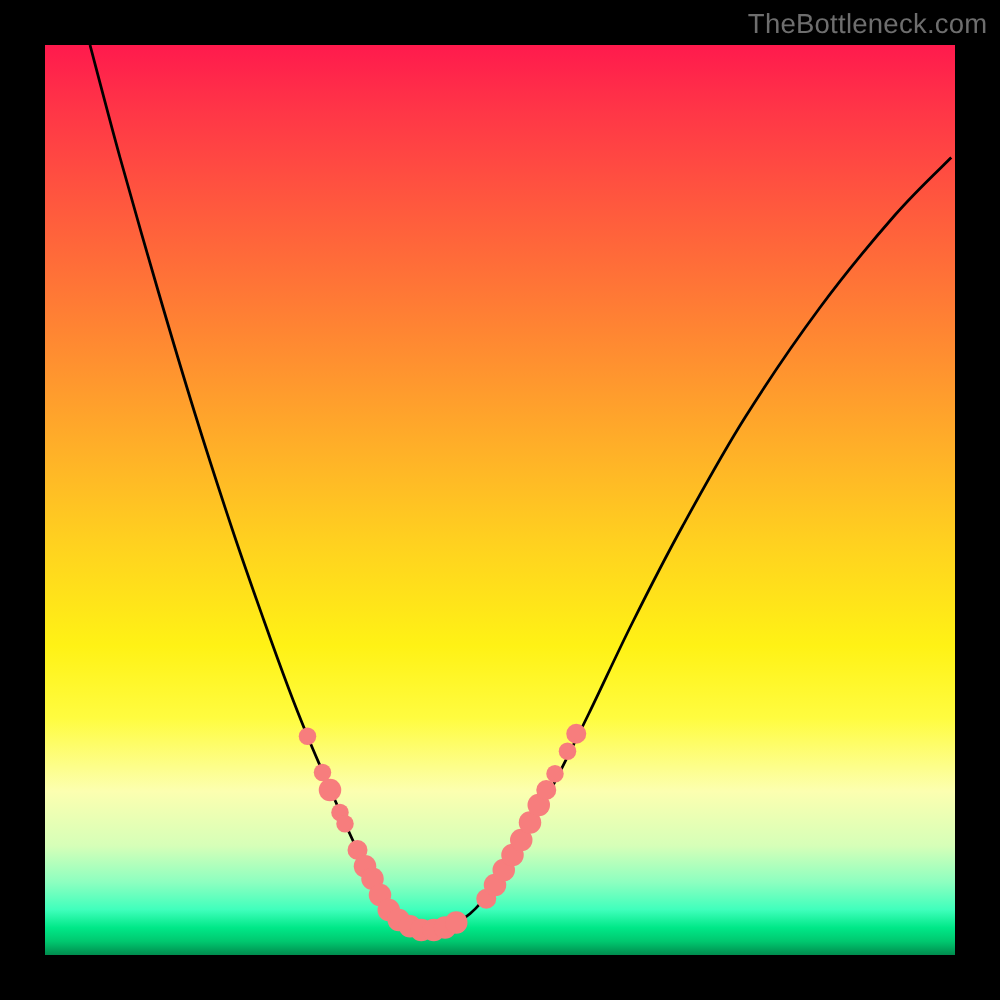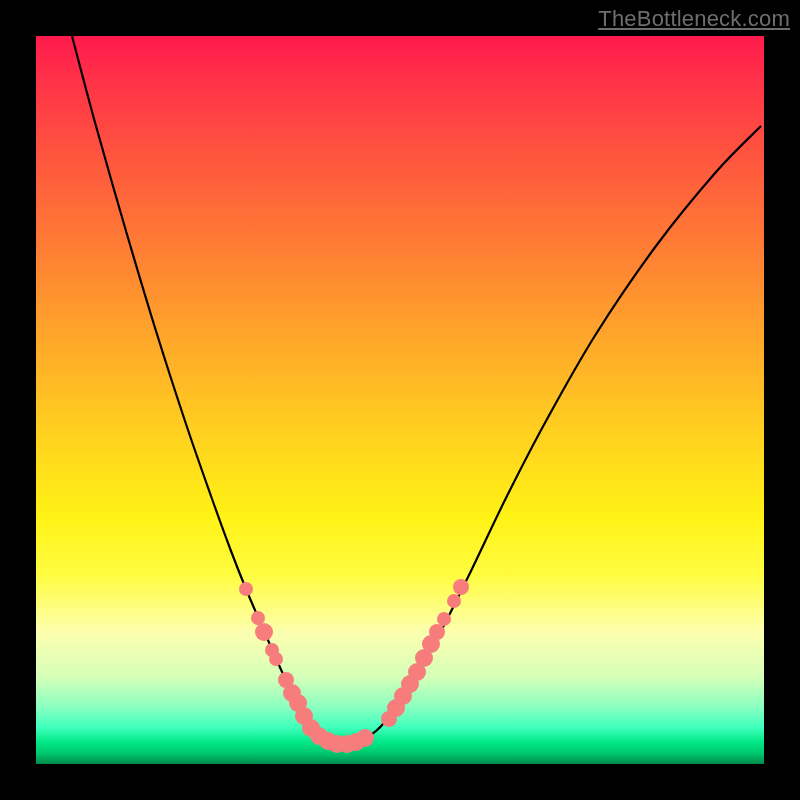--- a/index.html
+++ b/index.html
@@ -47,21 +47,20 @@
     height: 728px;
   }
   .watermark {
     position: absolute;
     top: 6px;
     right: 10px;
     font-size: 22px;
     font-weight: 500;
     color: #6e6e6e;
     letter-spacing: 0.2px;
-    text-decoration: underline;
   }
 </style>
 </head>
 <body>
 
 <div class="plot-area">
   <div class="gradient-bg"></div>
   <svg class="curve-svg" viewBox="0 0 728 728">
     <path id="curve-path" fill="none" stroke="#000000" stroke-width="2.2" d="M 36 0 C 40 15, 51 57.5, 60 90 C 69 122.5, 80 160.83333333333334, 90 195 C 100 229.16666666666666, 110 262.8333333333333, 120 295 C 130 327.1666666666667, 140.83333333333334 360.5, 150 388 C 159.16666666666666 415.5, 167.5 438.8333333333333, 175 460 C 182.5 481.1666666666667, 189.16666666666666 499.5, 195 515 C 200.83333333333334 530.5, 205 540.8333333333334, 210 553 C 215 565.1666666666666, 220.33333333333334 577.1666666666666, 225 588 C 229.66666666666666 598.8333333333334, 234.16666666666666 609.3333333333334, 238 618 C 241.83333333333334 626.6666666666666, 244.66666666666666 633, 248 640 C 251.33333333333334 647, 254.83333333333334 653.6666666666666, 258 660 C 261.1666666666667 666.3333333333334, 264.1666666666667 672.6666666666666, 267 678 C 269.8333333333333 683.3333333333334, 272.3333333333333 688.3333333333334, 275 692 C 277.6666666666667 695.6666666666666, 280 697.6666666666666, 283 700 C 286 702.3333333333334, 289.3333333333333 704.6666666666666, 293 706 C 296.6666666666667 707.3333333333334, 300.5 708, 305 708 C 309.5 708, 314.1666666666667 708.1666666666666, 320 706 C 325.8333333333333 703.8333333333334, 333.3333333333333 700.6666666666666, 340 695 C 346.6666666666667 689.3333333333334, 353.3333333333333 681.1666666666666, 360 672 C 366.6666666666667 662.8333333333334, 372.5 652.8333333333334, 380 640 C 387.5 627.1666666666666, 395.8333333333333 612.5, 405 595 C 414.1666666666667 577.5, 424.1666666666667 557.1666666666666, 435 535 C 445.8333333333333 512.8333333333334, 457.5 487, 470 462 C 482.5 437, 495 412.3333333333333, 510 385 C 525 357.6666666666667, 541.6666666666666 327.1666666666667, 560 298 C 578.3333333333334 268.8333333333333, 600 237, 620 210 C 640 183, 662.5 156, 680 136 C 697.5 116, 717.5 97.66666666666667, 725 90"></path>
     <g id="markers-group">

